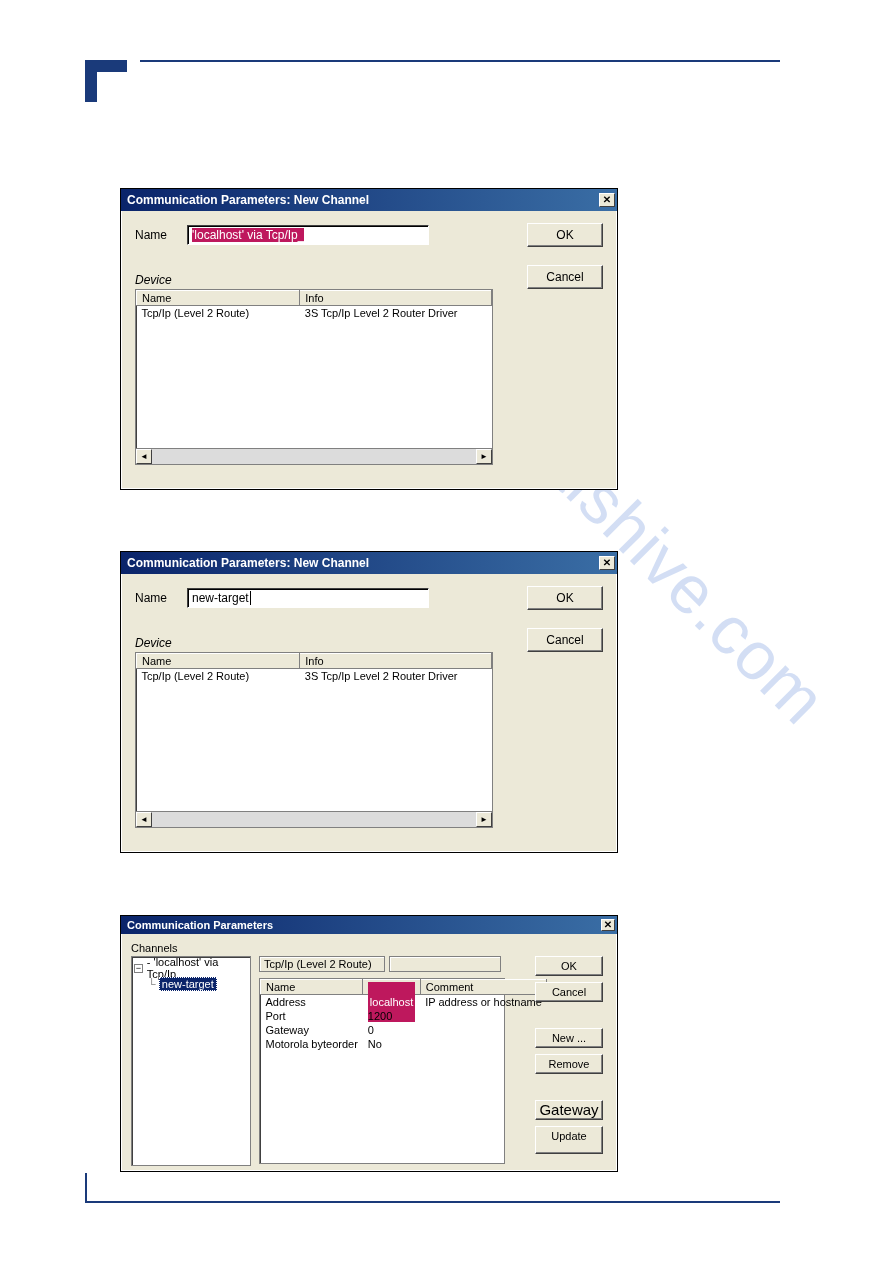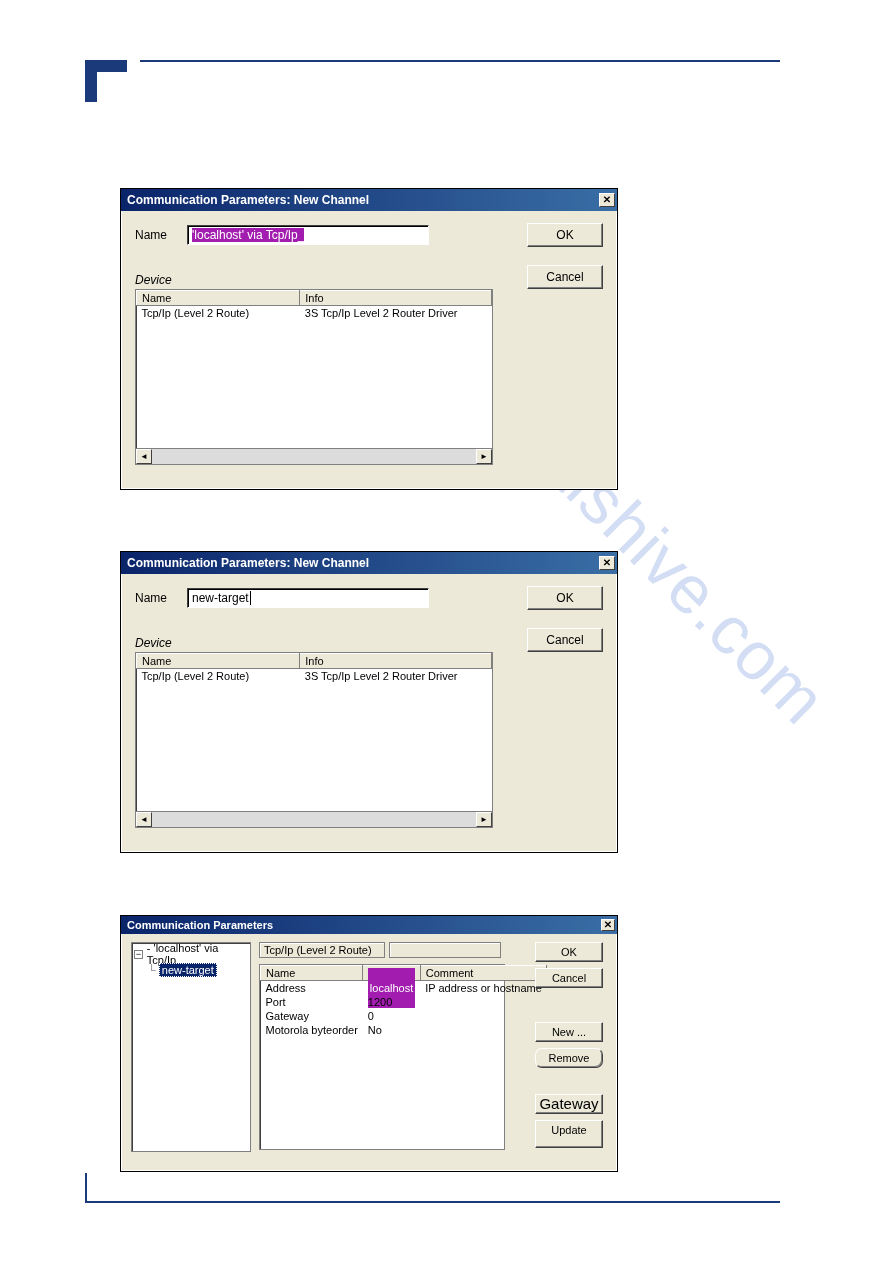--- a/index.html
+++ b/index.html
@@ -109,21 +109,21 @@
     border-left-color: #404040;
     border-right-color: #fff;
     border-bottom-color: #fff;
     box-shadow: inset 1px 1px 0 #000;
     height: 20px;
     font-size: 12px;
     line-height: 18px;
     padding: 0 4px;
     color: #000;
   }
-  .selected-blue { background: #a21caf; color: #fff; text-align: right; }
+  .selected-blue { background: #be185d; color: #fff; text-align: right; }
   .win-btn {
     width: 76px; height: 24px;
     background: #ece9d8;
     border: 1px solid #fff;
     border-right-color: #404040;
     border-bottom-color: #404040;
     box-shadow: inset -1px -1px 0 #808080;
     font-size: 12px;
     text-align: center;
     line-height: 22px;
@@ -303,20 +303,21 @@
     </div>
   </div>
 </div>
 
 <div class="dialog" style="left:120px; top:915px; width:498px; height:257px;">
   <div class="titlebar" style="height:18px;line-height:18px;font-size:11px;">
     <span>Communication Parameters</span>
     <span class="close-x" style="width:14px;height:12px;">✕</span>
   </div>
   <div class="dlg-body" style="padding:8px 10px;">
+    <div style="font-size:11px;margin-bottom:2px;">Channels</div>
     <div style="display:flex;gap:8px;">
 
       <div class="sunken" style="width:120px;height:210px;padding:3px 2px;">
         <div class="tree">
           <div class="tree-line">
             <span class="tree-box">−</span>
             <span>- 'localhost' via Tcp/Ip</span>
           </div>
           <div class="tree-line" style="padding-left:14px;">
             <span style="color:#808080;margin-right:3px;">└</span>
@@ -360,21 +361,21 @@
             </tr>
           </tbody>
             </table>
         </div>
       </div>
 
       <div style="width:72px;display:flex;flex-direction:column;gap:6px;">
         <div class="win-btn" style="width:68px;height:20px;line-height:18px;font-size:11px;">OK</div>
         <div class="win-btn" style="width:68px;height:20px;line-height:18px;font-size:11px;">Cancel</div>
         <div style="height:14px;"></div>
-        <div class="win-btn" style="width:68px;height:20px;line-height:18px;font-size:11px;margin-top:8px;">New ...</div>
-        <div class="win-btn" style="width:68px;height:20px;line-height:18px;font-size:11px;border-radius:7px;">Remove</div>
+        <div class="win-btn" style="width:68px;height:20px;line-height:18px;font-size:11px;">New ...</div>
+        <div class="win-btn" style="width:68px;height:20px;line-height:18px;font-size:11px;">Remove</div>
         <div style="height:14px;"></div>
         <div class="win-btn" style="width:68px;height:20px;line-height:18px;font-size:15px;">Gateway ...</div>
         <div class="win-btn" style="width:68px;height:28px;line-height:18px;font-size:11px;">Update</div>
       </div>
     </div>
   </div>
 </div>
 
 </body></html>

